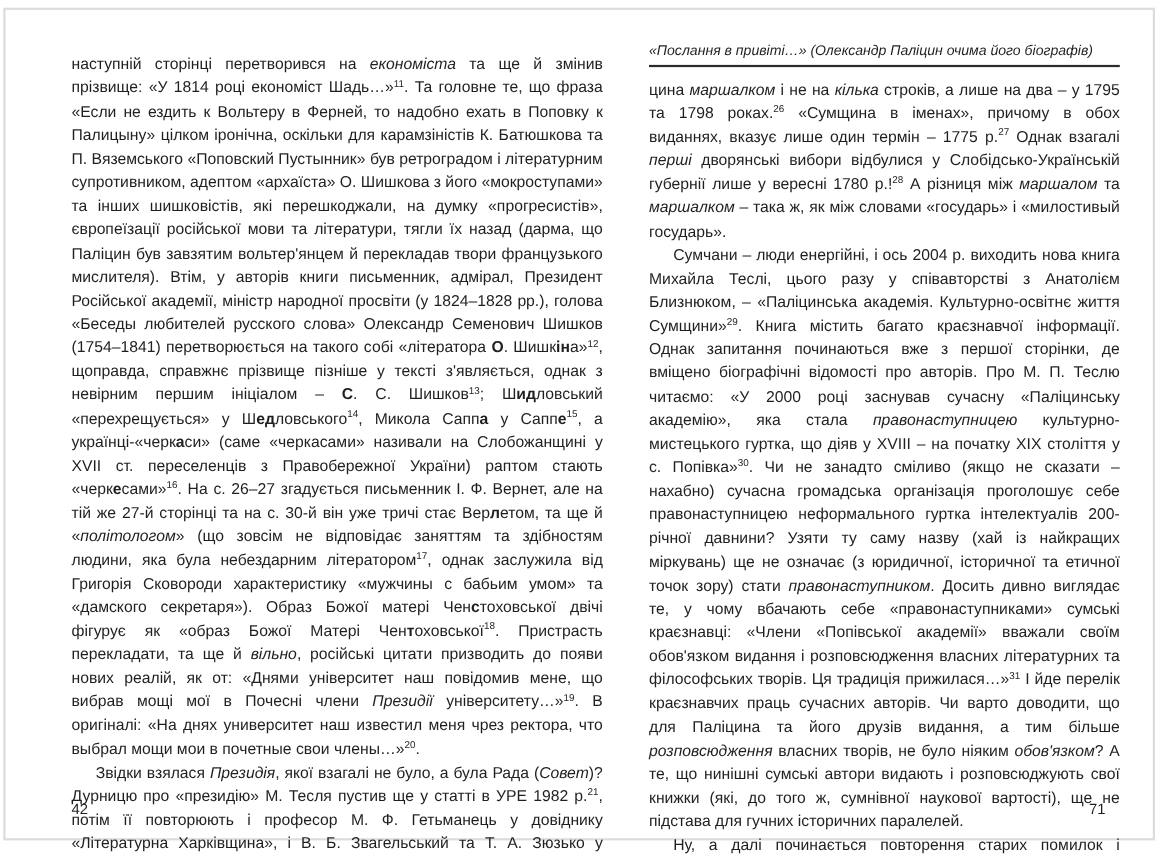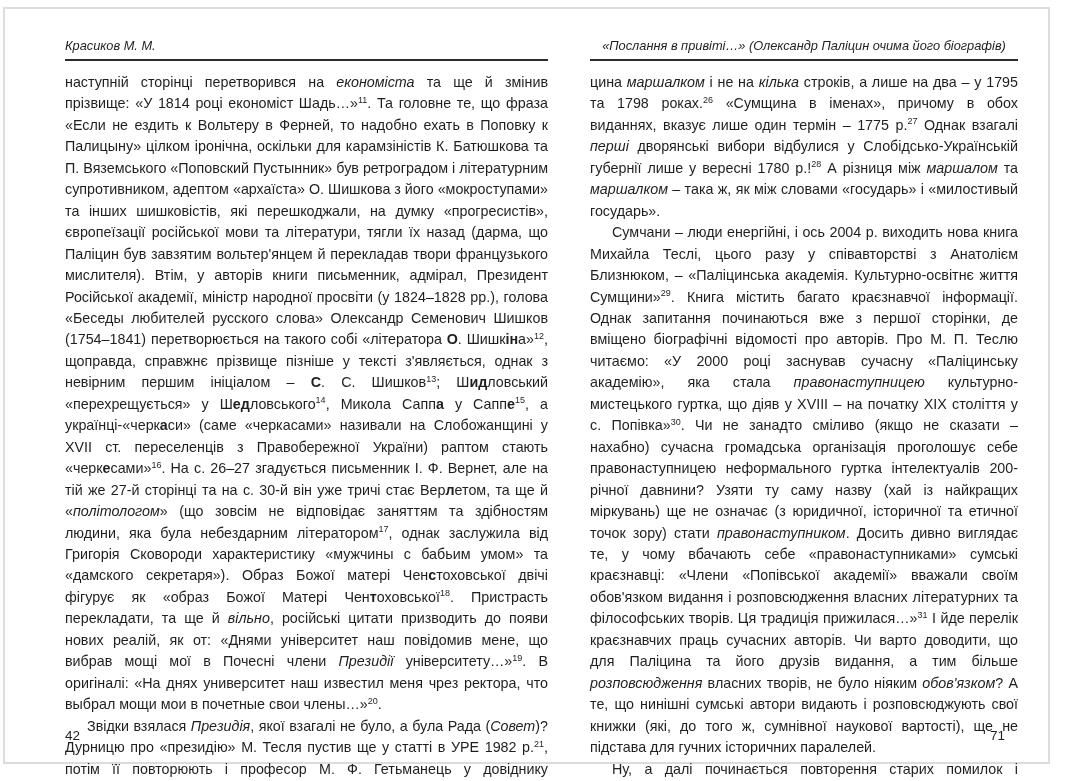--- a/index.html
+++ b/index.html
@@ -26,21 +26,21 @@
   .page-right { left: 590px; width: 428px; }
   .running-header {
     font-style: italic;
     font-size: 12.8px;
     color: #1f1f1f;
     padding-bottom: 6px;
     border-bottom: 2px solid #2b2b2b;
     white-space: nowrap;
     overflow: hidden;
   }
-  .page-right .running-header { text-align: center; }
+  .page-right .running-header { text-align: left; }
   .body-text {
     margin-top: 11px;
     text-align: justify;
     font-size: 14.3px;
     line-height: 21.45px;
   }
   .para { margin: 0; }
   .para.indent { text-indent: 22px; }
   .body-text i { }
   .body-text b { font-weight: bold; }
@@ -61,21 +61,20 @@
   .page-number-right { right: 63px; }
 </style>
 </head>
 <body>
 
 <div class="scan-frame"></div>
 
 <div>
 
   <div class="page page-left">
-    <div class="running-header">Красиков М. М.</div>
     <div class="body-text">
         <p class="para">наступній сторінці перетворився на <i>економіста</i> та ще й змінив прізвище: «У 1814 році економіст Шадь…»<sup>11</sup>. Та головне те, що фраза «Если не ездить к Вольтеру в Ферней, то надобно ехать в Поповку к Палицыну» цілком іронічна, оскільки для карамзіністів К. Батюшкова та П. Вяземського «Поповский Пустынник» був ретроградом і літературним супротивником, адептом «архаїста» О. Шишкова з його «мокроступами» та інших шишковістів, які перешкоджали, на думку «прогресистів», європеїзації російської мови та літератури, тягли їх назад (дарма, що Паліцин був завзятим вольтер'янцем й перекладав твори французького мислителя). Втім, у авторів книги письменник, адмірал, Президент Російської академії, міністр народної просвіти (у 1824–1828 рр.), голова «Беседы любителей русского слова» Олександр Семенович Шишков (1754–1841) перетворюється на такого собі «літератора <b>О</b>. Шишк<b>ін</b>а»<sup>12</sup>, щоправда, справжнє прізвище пізніше у тексті з'являється, однак з невірним першим ініціалом – <b>С</b>. С. Шишков<sup>13</sup>; Ш<b>ид</b>ловський «перехрещується» у Ш<b>ед</b>ловського<sup>14</sup>, Микола Сапп<b>а</b> у Сапп<b>е</b><sup>15</sup>, а українці-«черк<b>а</b>си» (саме «черкасами» називали на Слобожанщині у XVII ст. переселенців з Правобережної України) раптом стають «черк<b>е</b>сами»<sup>16</sup>. На с. 26–27 згадується письменник І. Ф. Вернет, але на тій же 27-й сторінці та на с. 30-й він уже тричі стає Вер<b>л</b>етом, та ще й «<i>політологом</i>» (що зовсім не відповідає заняттям та здібностям людини, яка була небездарним літератором<sup>17</sup>, однак заслужила від Григорія Сковороди характеристику «мужчины с бабьим умом» та «дамского секретаря»). Образ Божої матері Чен<b>с</b>тоховської двічі фігурує як «образ Божої Матері Чен<b>т</b>оховської<sup>18</sup>. Пристрасть перекладати, та ще й <i>вільно</i>, російські цитати призводить до появи нових реалій, як от: «Днями університет наш повідомив мене, що вибрав мощі мої в Почесні члени <i>Президії</i> університету…»<sup>19</sup>. В оригіналі: «На днях университет наш известил меня чрез ректора, что выбрал мощи мои в почетные свои члены…»<sup>20</sup>.</p>
         <p class="para indent">Звідки взялася <i>Президія</i>, якої взагалі не було, а була Рада (<i>Совет</i>)? Дурницю про «президію» М. Тесля пустив ще у статті в УРЕ 1982 р.<sup>21</sup>, потім її повторюють і професор М. Ф. Гетьманець у довіднику «Літературна Харківщина», і В. Б. Звагельський та Т. А. Зюзько у першому (2003) та другому (2004) виданнях енциклопедичного довідника «Сумщина в іменах», а мистецтвознавець Т. Є. Прокатова взагалі вважає, що Палицин був удостоєний звання «почетного  Харьковского университета», хоча такого звання у XIX ст. просто не існувало.</p>
       </div>
   </div>
 
   <div class="page page-right">
     <div class="running-header">«Послання в привіті…» (Олександр Паліцин очима його біографів)</div>
     <div class="body-text">
         <p class="para">цина <i>маршалком</i> і не на <i>кілька</i> строків, а лише на два – у 1795 та 1798 роках.<sup>26</sup> «Сумщина в іменах», причому в обох виданнях, вказує лише один термін – 1775 р.<sup>27</sup> Однак взагалі <i>перші</i> дворянські вибори відбулися у Слобідсько-Українській губернії лише у вересні 1780 р.!<sup>28</sup> А різниця між <i>маршалом</i> та <i>маршалком</i> – така ж, як між словами «государь» і «милостивый государь».</p>

